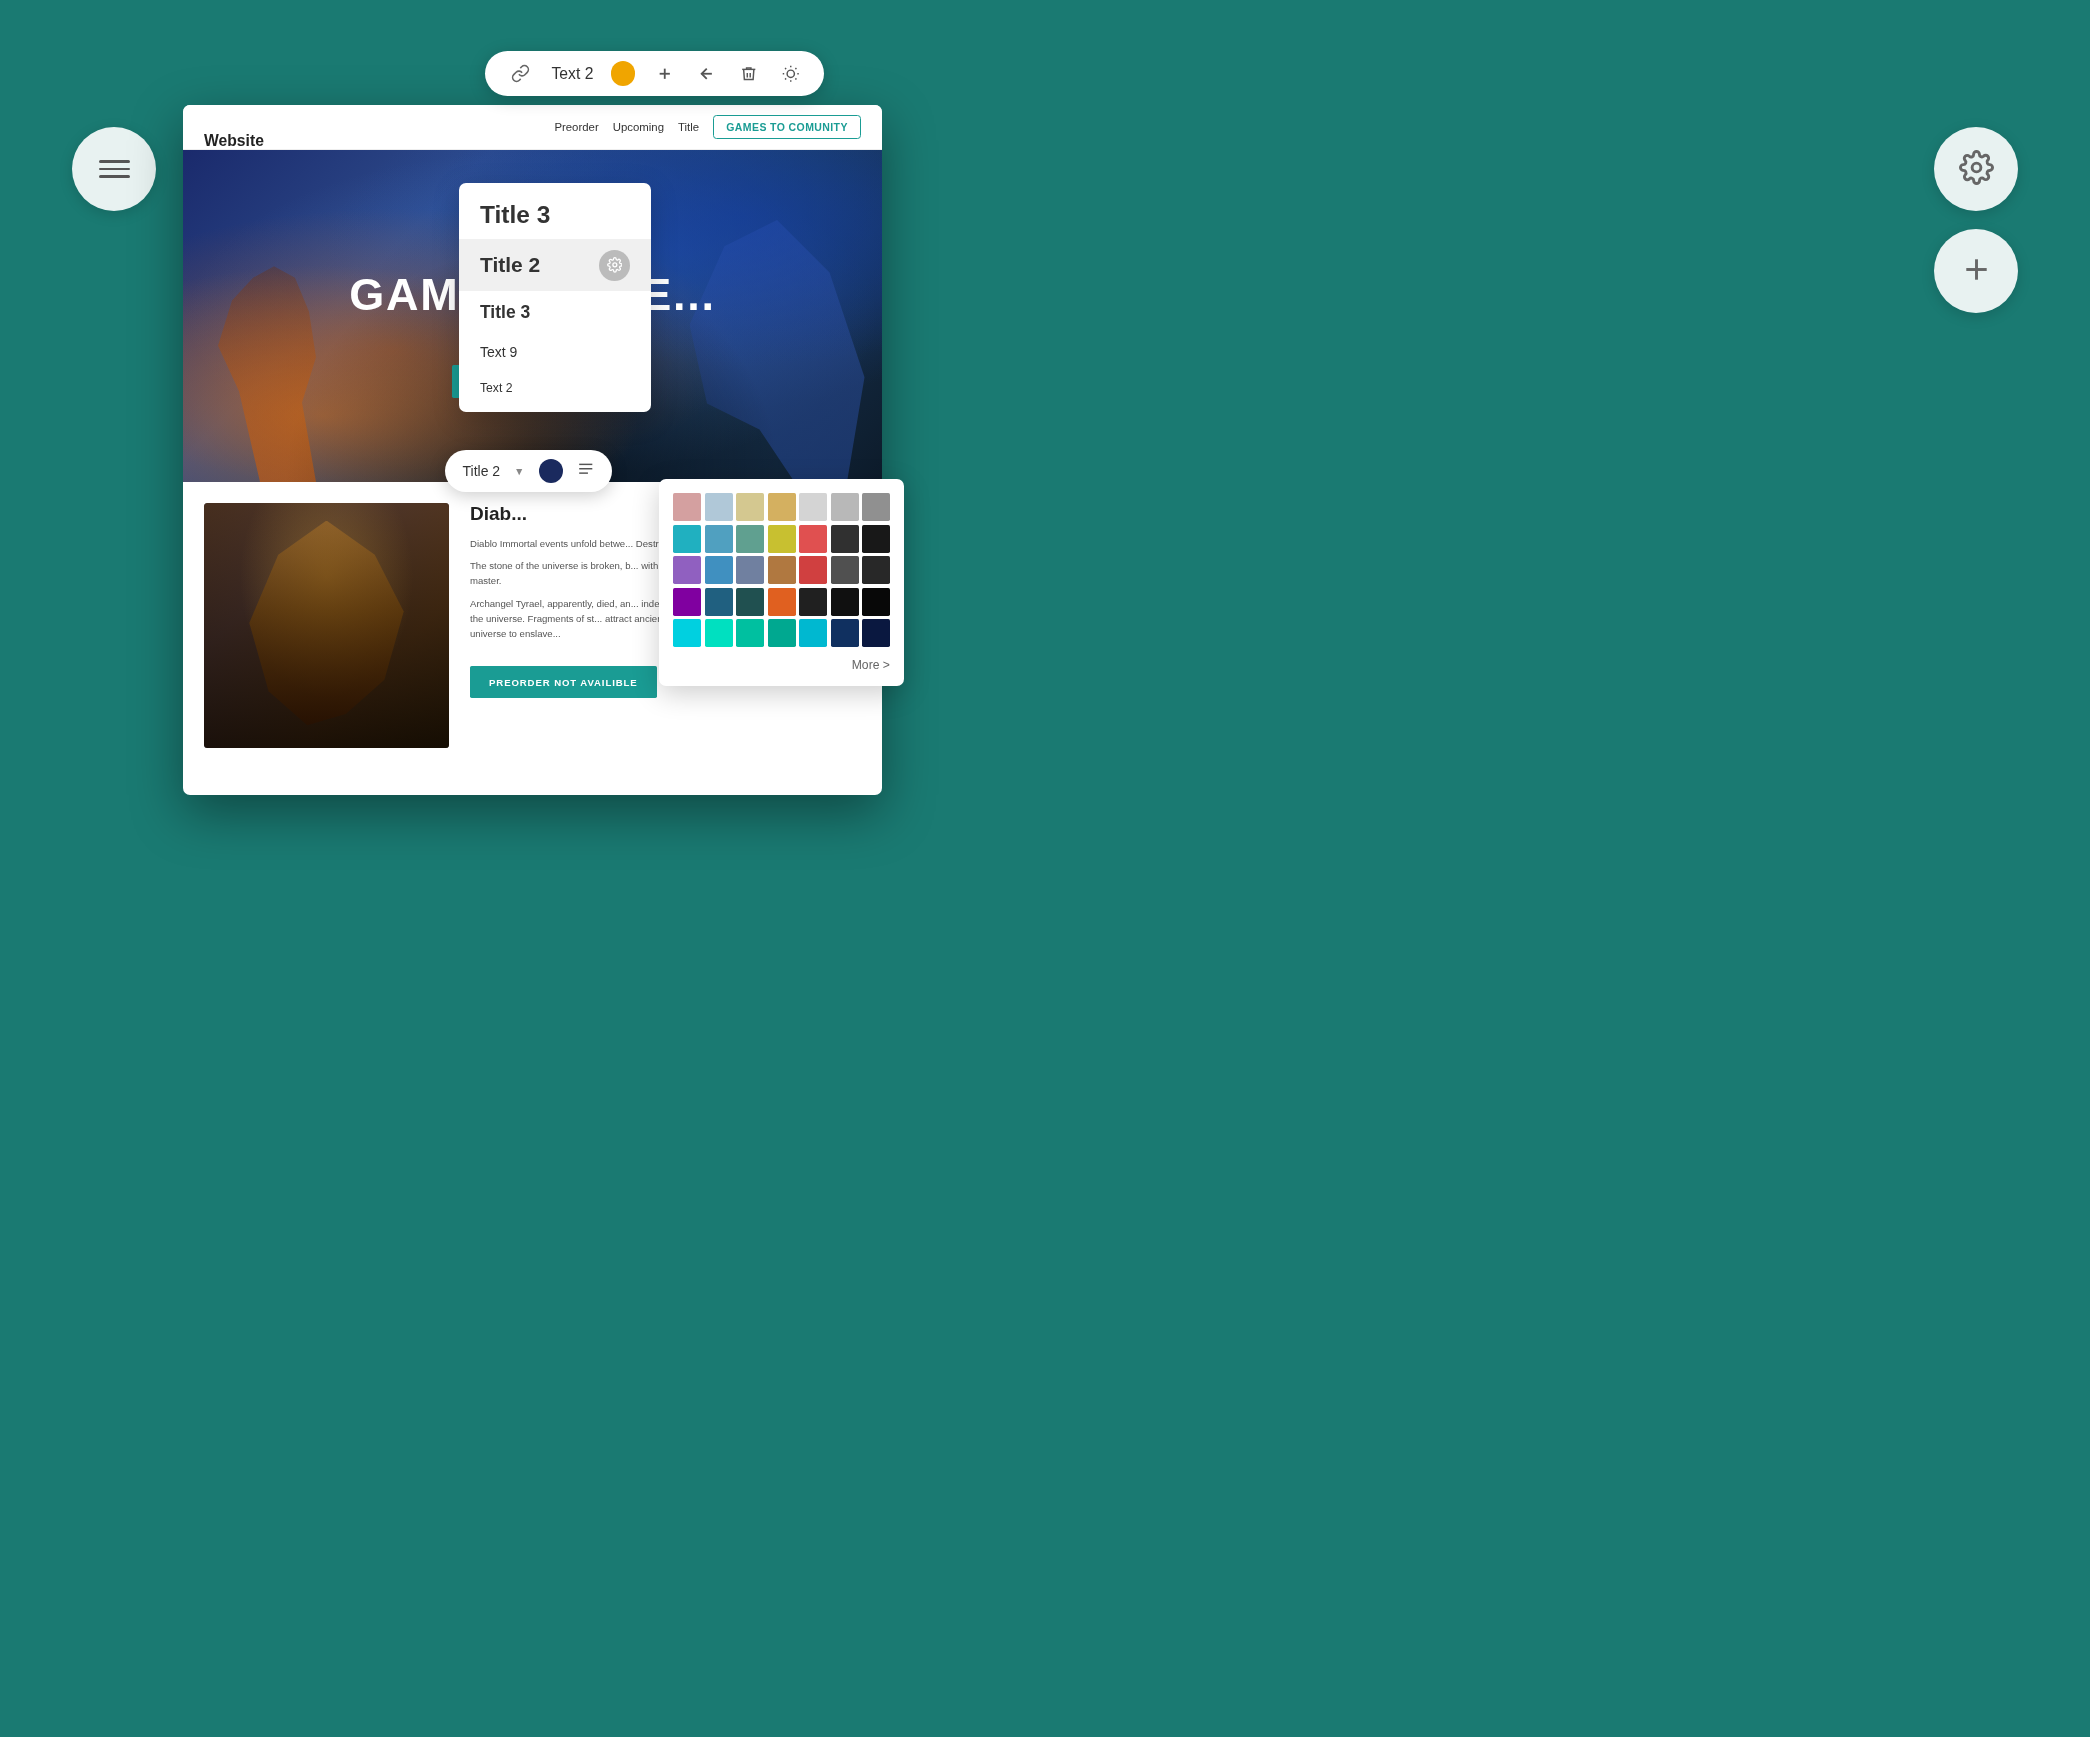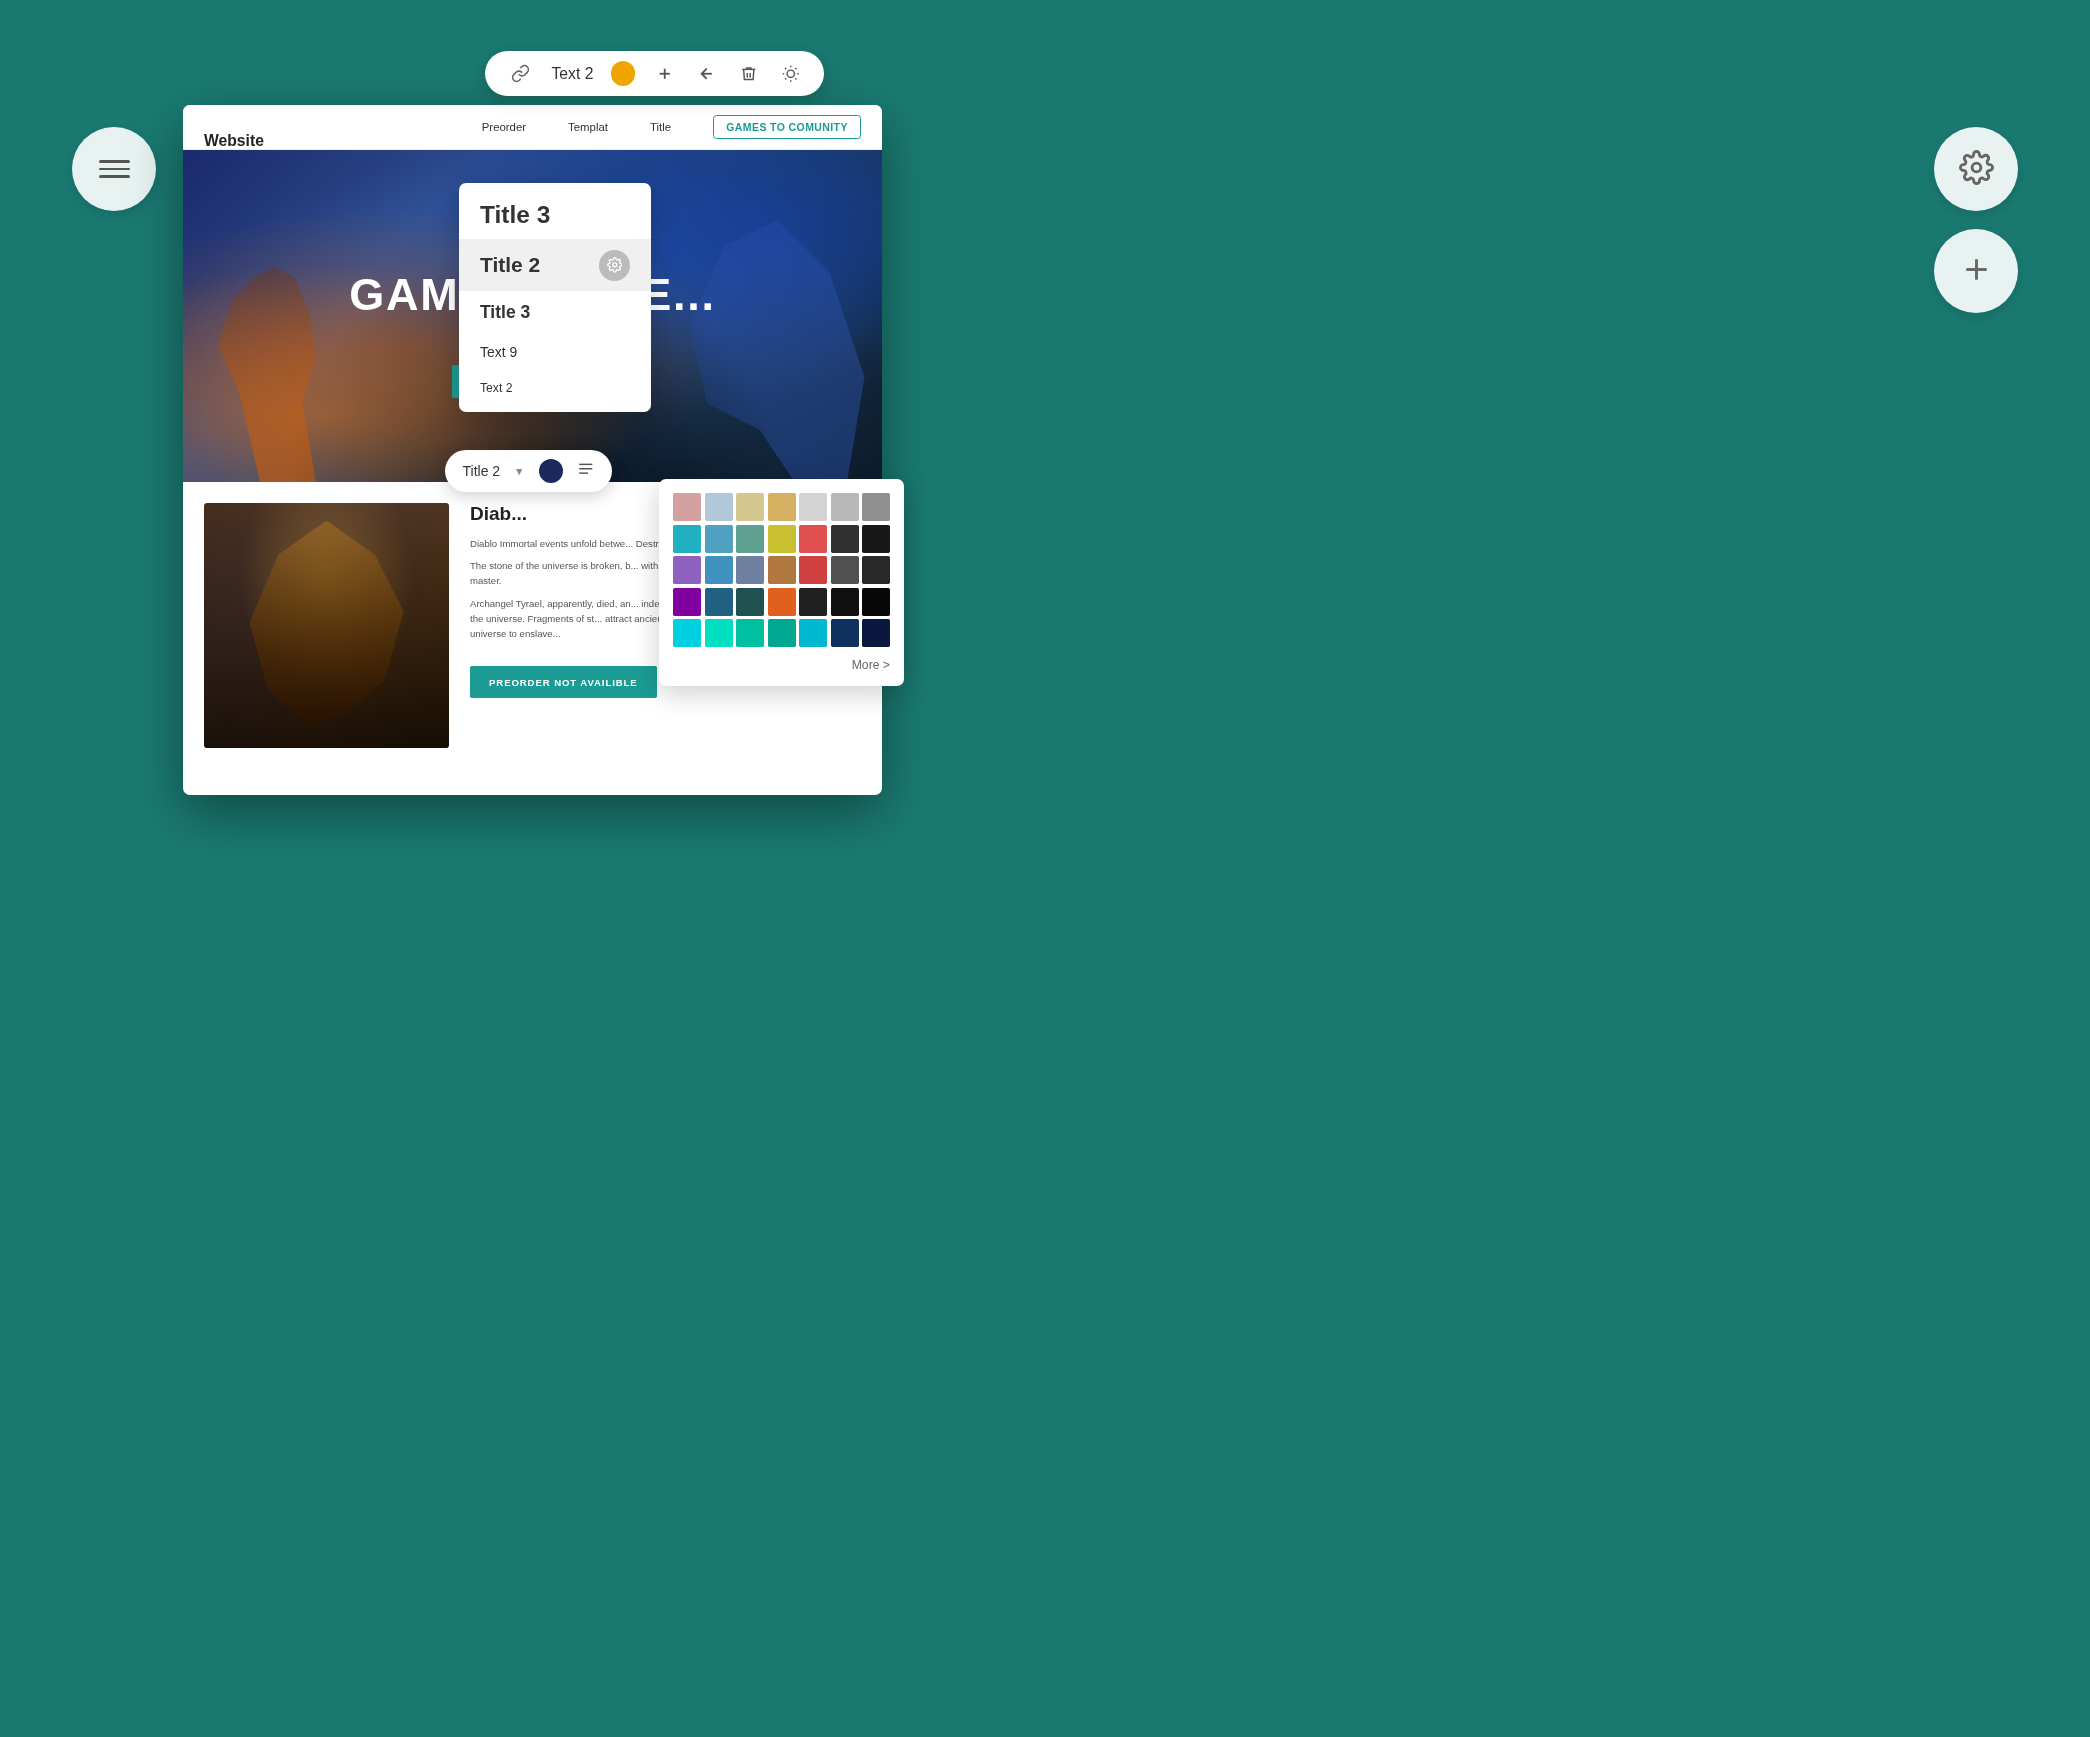--- a/index.html
+++ b/index.html
@@ -37,21 +37,21 @@
     }
     .nav-logo {
       font-weight: 700;
       font-size: 15.7px;
       color: #222;
       margin-top: 28px;
     }
     .nav-links {
       display: flex;
       align-items: center;
-      gap: 42px;
+      gap: 14px;
     }
     .nav-link {
       font-size: 11.4px;
       color: #333;
       text-decoration: none;
       cursor: pointer;
     }
     .nav-btn {
       border: 1.7px solid #1a9c94;
       color: #1a9c94;
@@ -454,21 +454,21 @@
     </svg>
   </div>
 </div>
 
 <div class="website-card">
 
   <div class="nav-bar">
     <div class="nav-logo">Website</div>
     <div class="nav-links">
       <span class="nav-link">Preorder</span>
-      <span class="nav-link">Templat</span>
+      <span class="nav-link">Upcoming</span>
       <span class="nav-link">Title</span>
       <button class="nav-btn">GAMES TO COMUNITY</button>
     </div>
   </div>
 
   <div class="hero-section">
     <div class="hero-bg"></div>
 
     <div class="hero-char-left"></div>
     <div class="hero-char-right"></div>

